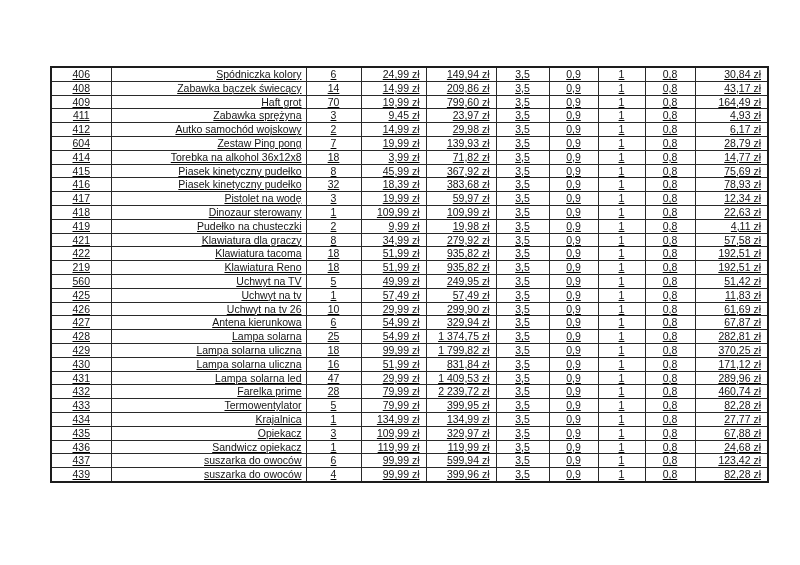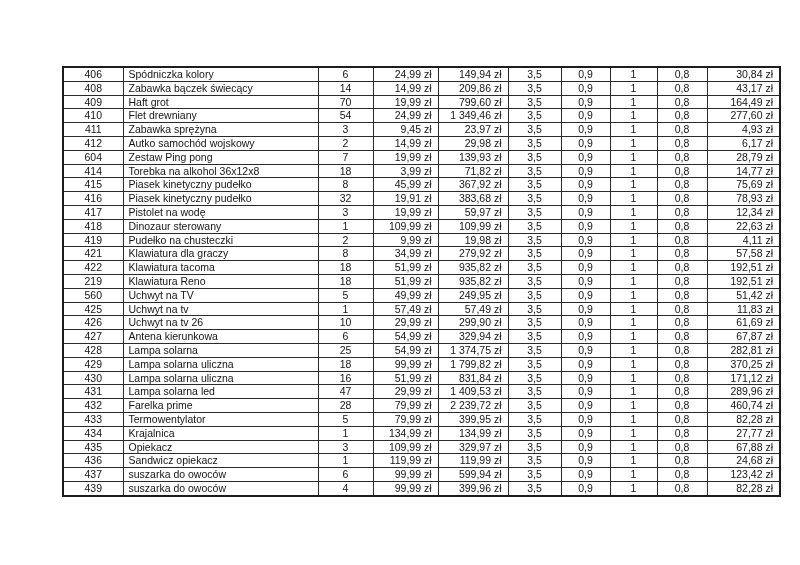--- a/index.html
+++ b/index.html
@@ -9,43 +9,44 @@
   }
   body {
     width: 800px;
     height: 565px;
     position: relative;
     font-family: "Liberation Sans", sans-serif;
     overflow: hidden;
   }
   .sheet {
     position: absolute;
-    left: 62px;
+    left: 50px;
     top: 66px;
+    text-decoration: underline;
   }
   table.product-table {
     border-collapse: collapse;
     table-layout: fixed;
     width: 717px;
     border: 2px solid #1d1d1d;
   }
   table.product-table td {
     border: 1px solid #2a2a2a;
     font-size: 10.5px;
     color: #141414;
     height: 12.8px;
     line-height: 12.8px;
     padding: 0 4px;
     white-space: nowrap;
     overflow: hidden;
     background: #ffffff;
   }
   
   table.product-table td:nth-child(1) { text-align: center; }
-  table.product-table td:nth-child(2) { text-align: left; padding-left: 5px; }
+  table.product-table td:nth-child(2) { text-align: right; padding-left: 5px; }
   table.product-table td:nth-child(3) { text-align: center; }
   table.product-table td:nth-child(4),
   table.product-table td:nth-child(5),
   table.product-table td:nth-child(10) { text-align: right; padding-right: 6px; }
   table.product-table td:nth-child(6),
   table.product-table td:nth-child(7),
   table.product-table td:nth-child(8),
   table.product-table td:nth-child(9) { text-align: center; }
 </style>
 </head>
@@ -96,32 +97,20 @@
           <td>70</td>
           <td>19,99 zł</td>
           <td>799,60 zł</td>
           <td>3,5</td>
           <td>0,9</td>
           <td>1</td>
           <td>0,8</td>
           <td>164,49 zł</td>
         </tr>
         <tr>
-          <td>410</td>
-          <td>Flet drewniany</td>
-          <td>54</td>
-          <td>24,99 zł</td>
-          <td>1 349,46 zł</td>
-          <td>3,5</td>
-          <td>0,9</td>
-          <td>1</td>
-          <td>0,8</td>
-          <td>277,60 zł</td>
-        </tr>
-        <tr>
           <td>411</td>
           <td>Zabawka sprężyna</td>
           <td>3</td>
           <td>9,45 zł</td>
           <td>23,97 zł</td>
           <td>3,5</td>
           <td>0,9</td>
           <td>1</td>
           <td>0,8</td>
           <td>4,93 zł</td>
@@ -171,21 +160,21 @@
           <td>3,5</td>
           <td>0,9</td>
           <td>1</td>
           <td>0,8</td>
           <td>75,69 zł</td>
         </tr>
         <tr>
           <td>416</td>
           <td>Piasek kinetyczny pudełko</td>
           <td>32</td>
-          <td>19,91 zł</td>
+          <td>18,39 zł</td>
           <td>383,68 zł</td>
           <td>3,5</td>
           <td>0,9</td>
           <td>1</td>
           <td>0,8</td>
           <td>78,93 zł</td>
         </tr>
         <tr>
           <td>417</td>
           <td>Pistolet na wodę</td>

